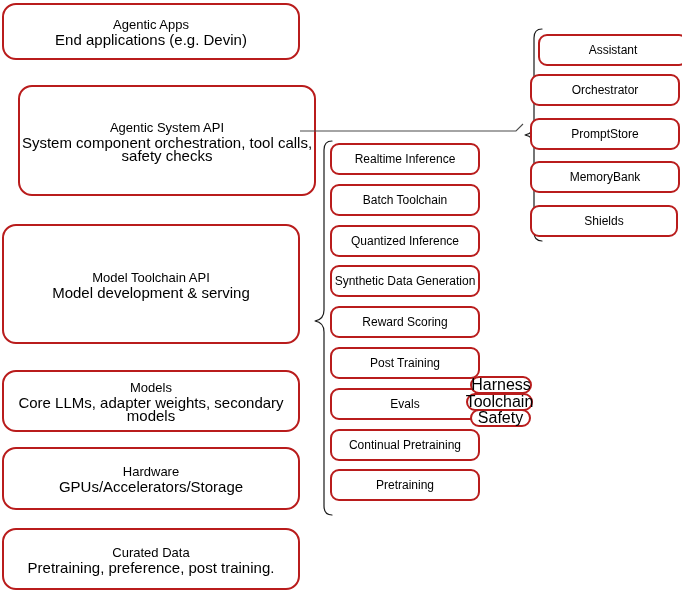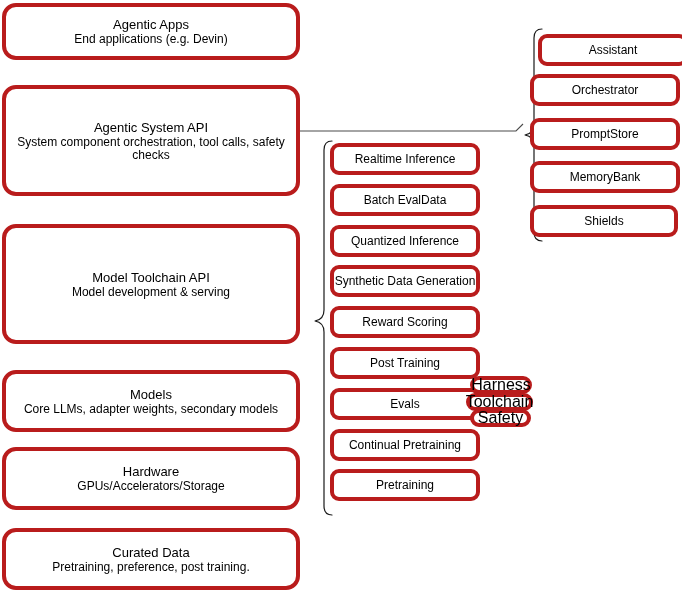--- a/index.html
+++ b/index.html
@@ -15,38 +15,38 @@
   #diagram {
     position: relative;
     width: 682px;
     height: 591px;
     background: #ffffff;
     overflow: hidden;
   }
   .node {
     position: absolute;
     box-sizing: border-box;
-    border: 4px solid #b91c1c;
+    border: 2px solid #b91c1c;
     background: #ffffff;
     display: flex;
     flex-direction: column;
     align-items: center;
     justify-content: center;
     text-align: center;
   }
   .layer {
     border-radius: 14px;
   }
   .layer .title {
     font-size: 13px;
     line-height: 16px;
     color: #000;
   }
   .layer .subtitle {
-    font-size: 12px;
+    font-size: 15px;
     line-height: 13px;
     color: #000;
     margin-top: 0;
   }
   .capsule {
     border-radius: 9px;
     font-size: 12px;
     line-height: 15px;
   }
   .pill {
@@ -77,21 +77,21 @@
 </head>
 <body>
 
 <div id="diagram">
 
   <div class="node layer" style="left:2px; top:3px; width:298px; height:57px;">
     <div class="title">Agentic Apps</div>
     <div class="subtitle">End applications (e.g. Devin)</div>
   </div>
 
-  <div class="node layer" style="left:2px; top:85px; width:298px; height:111px;">
+  <div class="node layer" style="left:18px; top:85px; width:298px; height:111px;">
     <div class="title">Agentic System API</div>
     <div class="subtitle">System component orchestration, tool calls, safety checks</div>
   </div>
 
   <div class="node layer" style="left:2px; top:224px; width:298px; height:120px;">
     <div class="title">Model Toolchain API</div>
     <div class="subtitle">Model development &amp; serving</div>
   </div>
 
   <div class="node layer" style="left:2px; top:370px; width:298px; height:62px;">
@@ -120,21 +120,21 @@
              C 18 177, 15 180, 9 181
              C 15 182, 18 185, 18 192
              L 18 366
              C 18 372, 20 375, 26 375"></path>
   </svg>
 
   <div class="node capsule" style="left:330px; top:143px; width:150px; height:32px;">
     <span>Realtime Inference</span>
   </div>
   <div class="node capsule" style="left:330px; top:184px; width:150px; height:32px;">
-    <span>Batch EvalData</span>
+    <span>Batch Toolchain</span>
   </div>
   <div class="node capsule" style="left:330px; top:225px; width:150px; height:32px;">
     <span>Quantized Inference</span>
   </div>
   <div class="node capsule" style="left:330px; top:265px; width:150px; height:32px;">
     <span>Synthetic Data Generation</span>
   </div>
   <div class="node capsule" style="left:330px; top:306px; width:150px; height:32px;">
     <span>Reward Scoring</span>
   </div>

